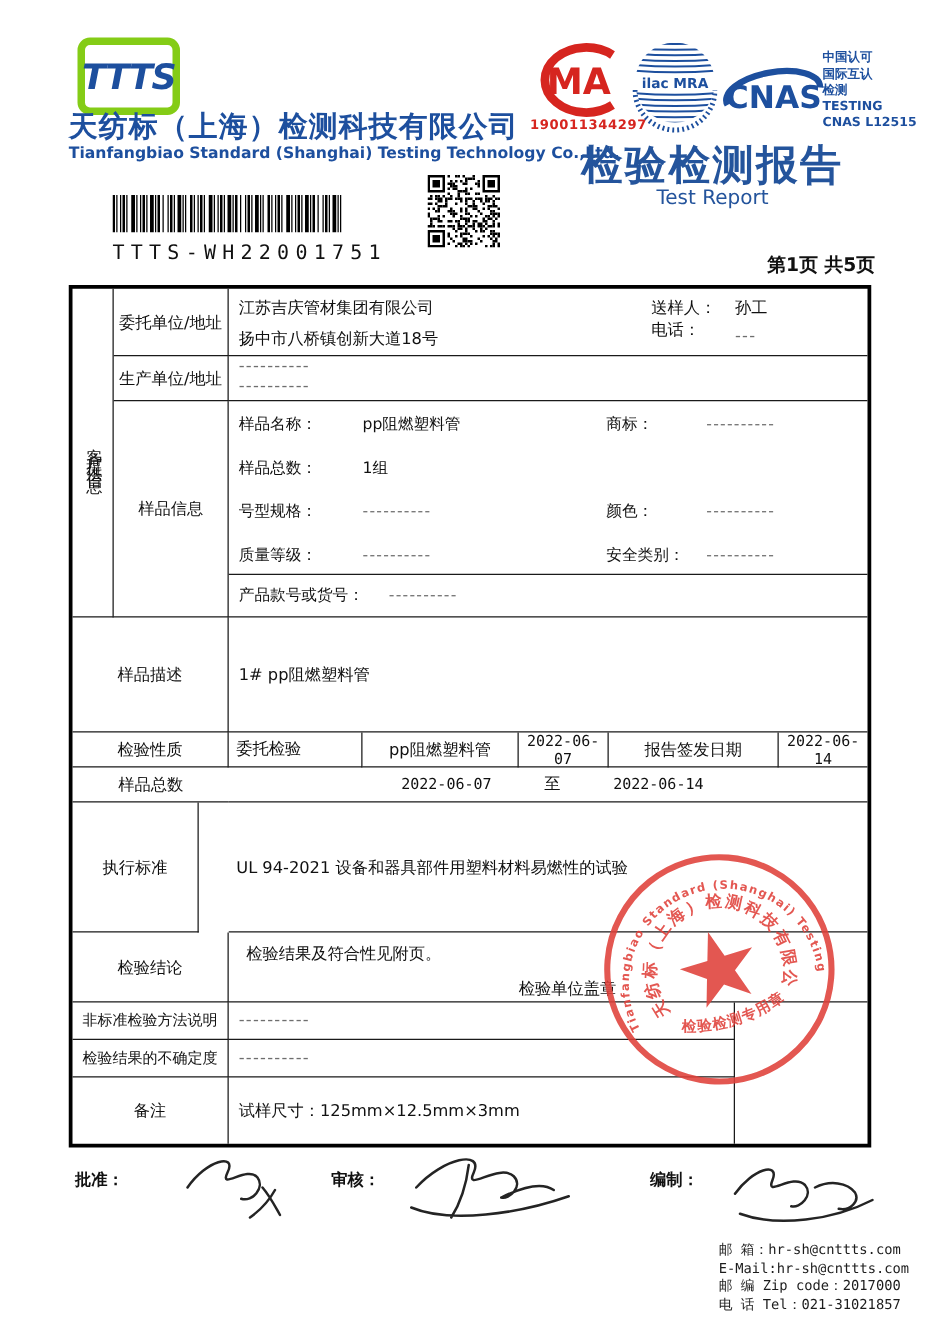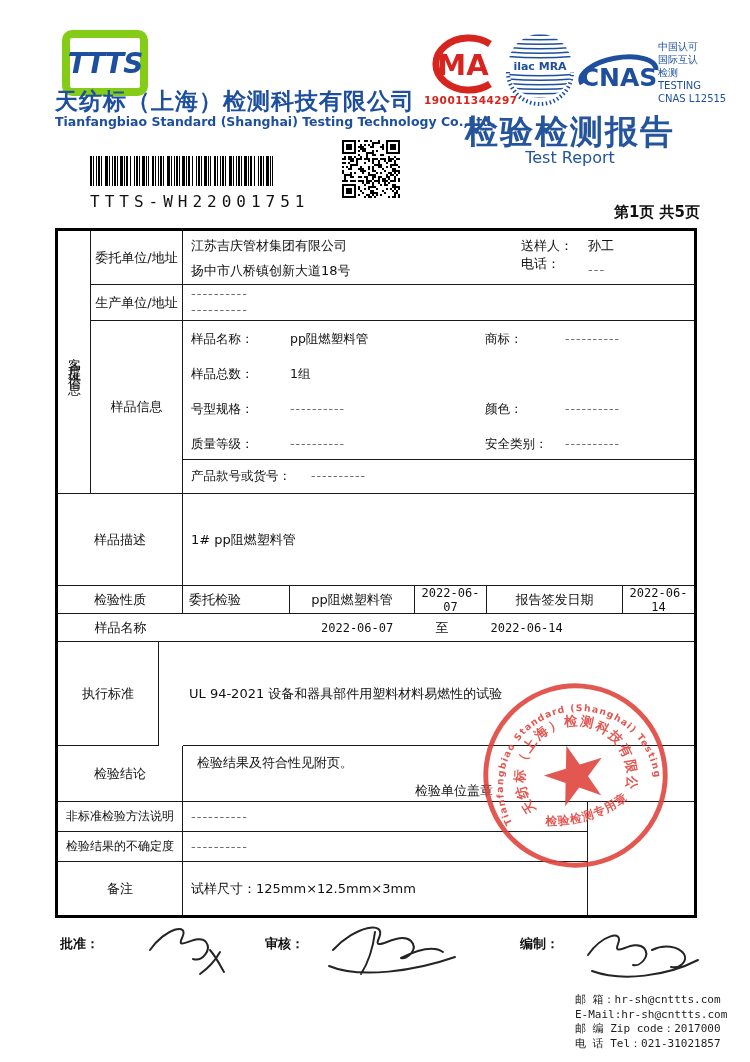--- a/index.html
+++ b/index.html
@@ -1,27 +1,27 @@
 <!DOCTYPE html>
 <html><head>
 <meta charset="utf-8">
 <style>
   html,body{margin:0;padding:0;background:#fff;}
   .page{position:relative;width:750px;height:1062px;background:#fff;overflow:hidden;
         font-family:"DejaVu Sans","Liberation Sans",sans-serif;color:#111;}
   .abs{position:absolute;}
   .mono{font-family:"DejaVu Sans Mono","Liberation Mono",monospace;}
   
-  .ttts-box{left:62px;top:30px;width:70px;height:50px;border:8px solid #84cc16;border-radius:10px;
+  .ttts-box{left:62px;top:30px;width:70px;height:50px;border:6px solid #84cc16;border-radius:10px;
             display:flex;align-items:center;justify-content:center;}
   .ttts-box span{font-style:italic;font-weight:bold;font-size:28px;color:#1d4f9e;letter-spacing:-1px;}
   .company-cn{left:55px;top:86px;width:362px;font-size:23px;font-weight:bold;color:#1d4f9e;letter-spacing:1px;white-space:nowrap;}
   .company-en{left:55px;top:114px;width:372px;font-size:12.5px;font-weight:bold;color:#1d4f9e;white-space:nowrap;}
   .cma-num{left:424px;top:94px;width:86px;font-size:10.5px;color:#d6251f;letter-spacing:0.5px;font-weight:bold;}
-  .accr{left:658px;top:40px;font-size:10px;line-height:13px;color:#1d4f9e;font-weight:normal;}
+  .accr{left:658px;top:40px;font-size:10px;line-height:13px;color:#1d4f9e;font-weight:bold;}
   .report-title{left:455px;top:110px;width:230px;text-align:center;font-size:33px;font-weight:bold;color:#24549c;letter-spacing:2px;}
   .report-sub{left:455px;top:148px;width:230px;text-align:center;font-size:16px;color:#24549c;}
   .barcode-wrap{left:90px;top:156px;width:185px;}
   .barcode-text{margin-top:2px;font-size:16px;letter-spacing:5px;color:#111;white-space:nowrap;text-align:right;}
   .page-info{left:500px;top:203px;width:200px;text-align:right;font-size:15px;font-weight:bold;}
   
   .tbl{left:55px;top:228px;width:642px;height:690px;border:3px solid #000;box-sizing:border-box;}
   .cell{position:absolute;box-sizing:border-box;font-size:13px;}
   .b-r{border-right:1px solid #1a1a1a;}
   .b-b{border-bottom:1px solid #1a1a1a;}
@@ -524,21 +524,21 @@
       <span>2022-06-07</span>
     </div>
     <div class="cell b-r b-b cc" style="left:429px;top:355px;width:136px;height:28px;">
       <span>报告签发日期</span>
     </div>
     <div class="cell b-b cc mono" style="left:565px;top:355px;width:71px;height:28px;font-size:12px;">
       <span>2022-06-14</span>
     </div>
 
     <div class="cell b-b cc" style="left:0;top:383px;width:125px;height:28px;">
-      <span>样品名称</span>
+      <span>样品总数</span>
     </div>
     <div class="cell b-b" style="left:125px;top:383px;width:511px;height:28px;line-height:27px;">
       <span class="mono" style="margin-left:138px;font-size:12px;">2022-06-07</span>
       <span style="margin-left:38px;">至</span>
       <span class="mono" style="margin-left:38px;font-size:12px;">2022-06-14</span>
     </div>
 
     <div class="cell b-r b-b cc" style="left:0;top:411px;width:101px;height:104px;">
       <span>执行标准</span>
     </div>

